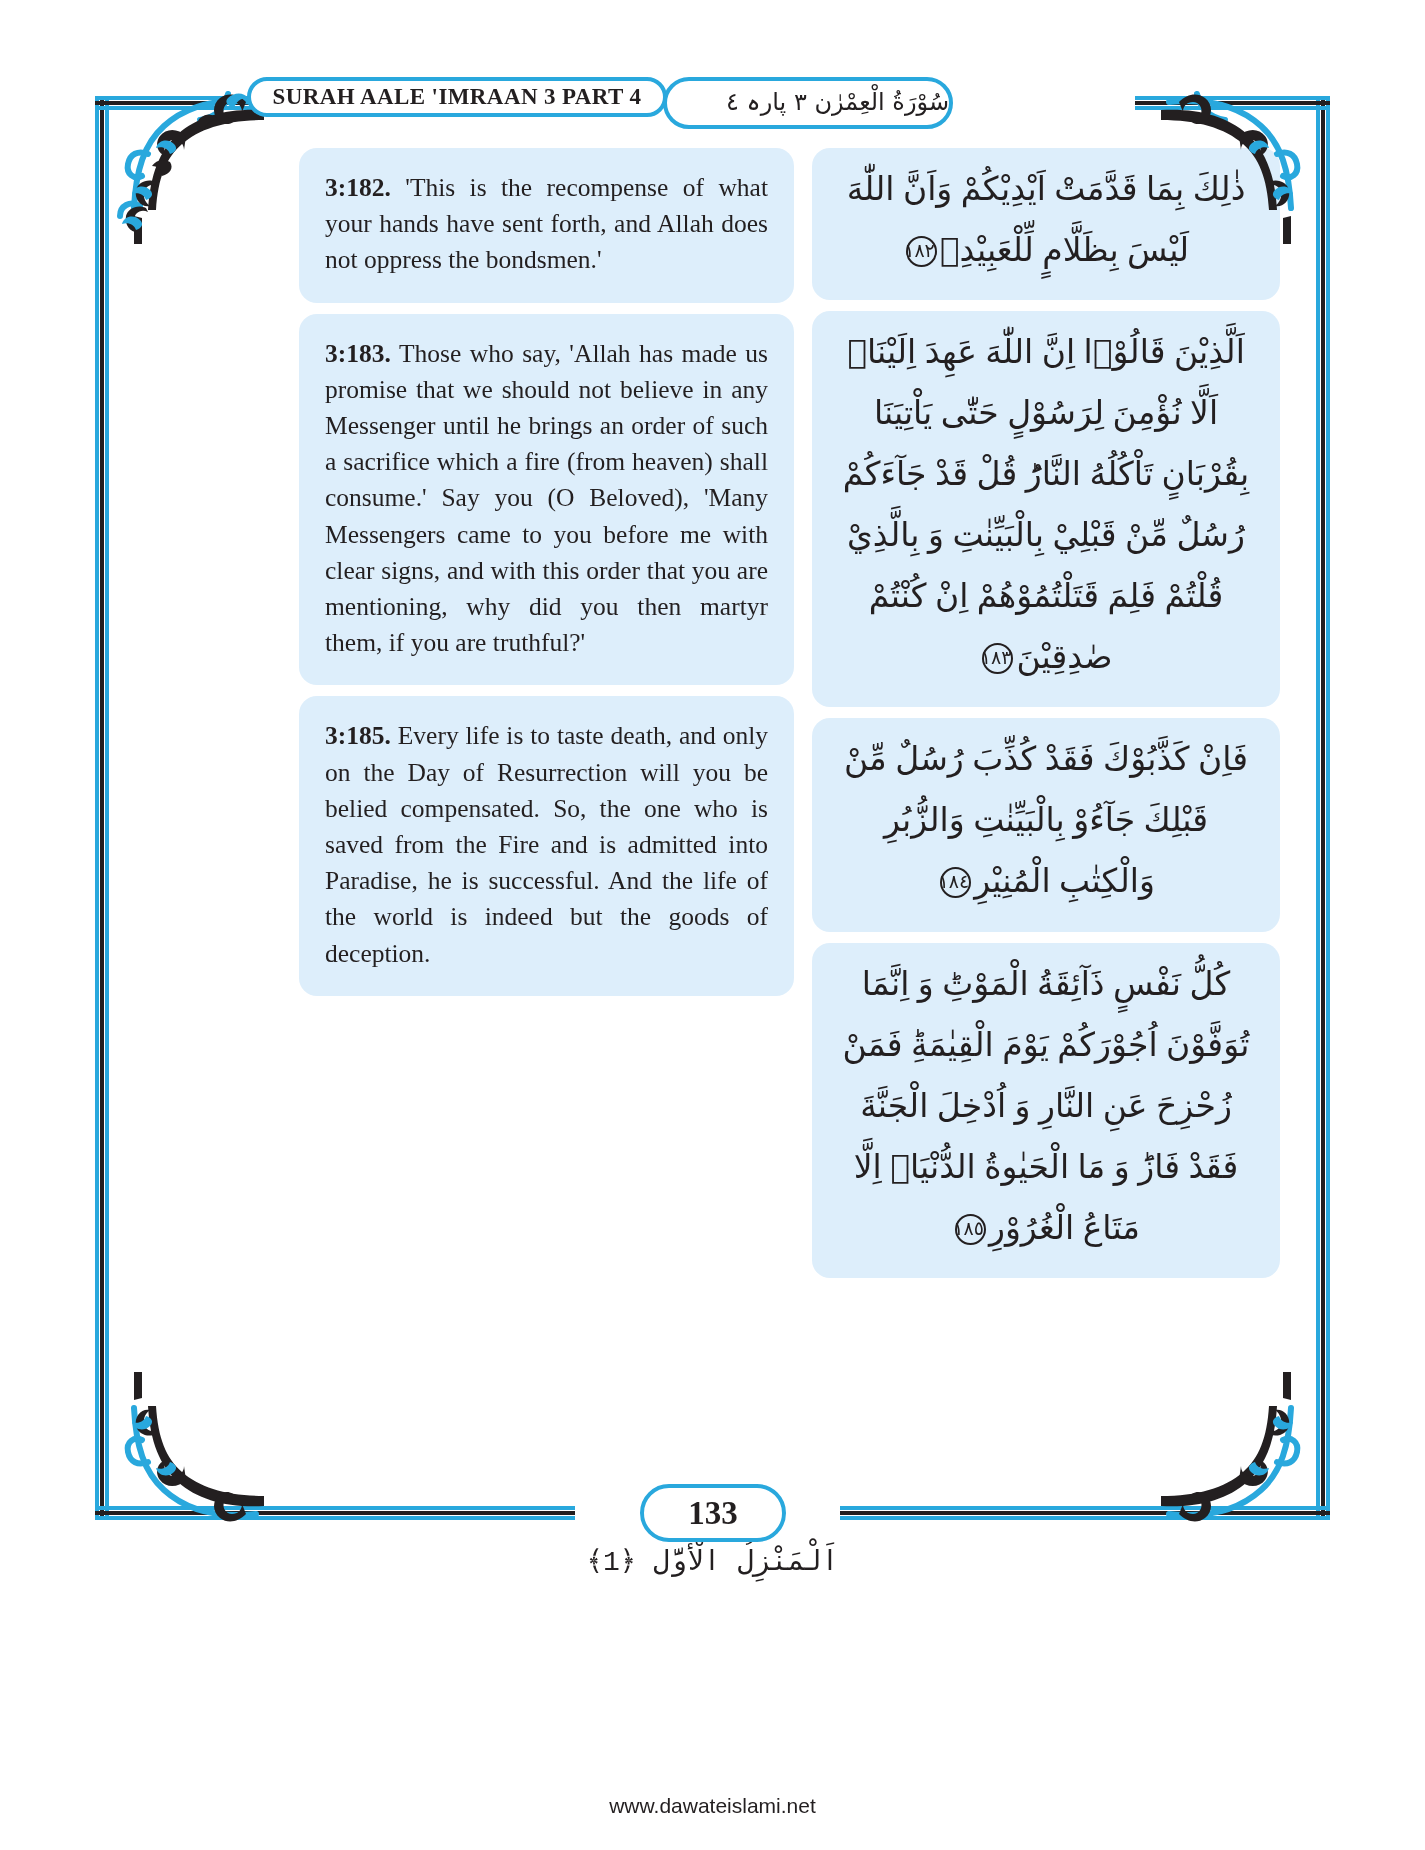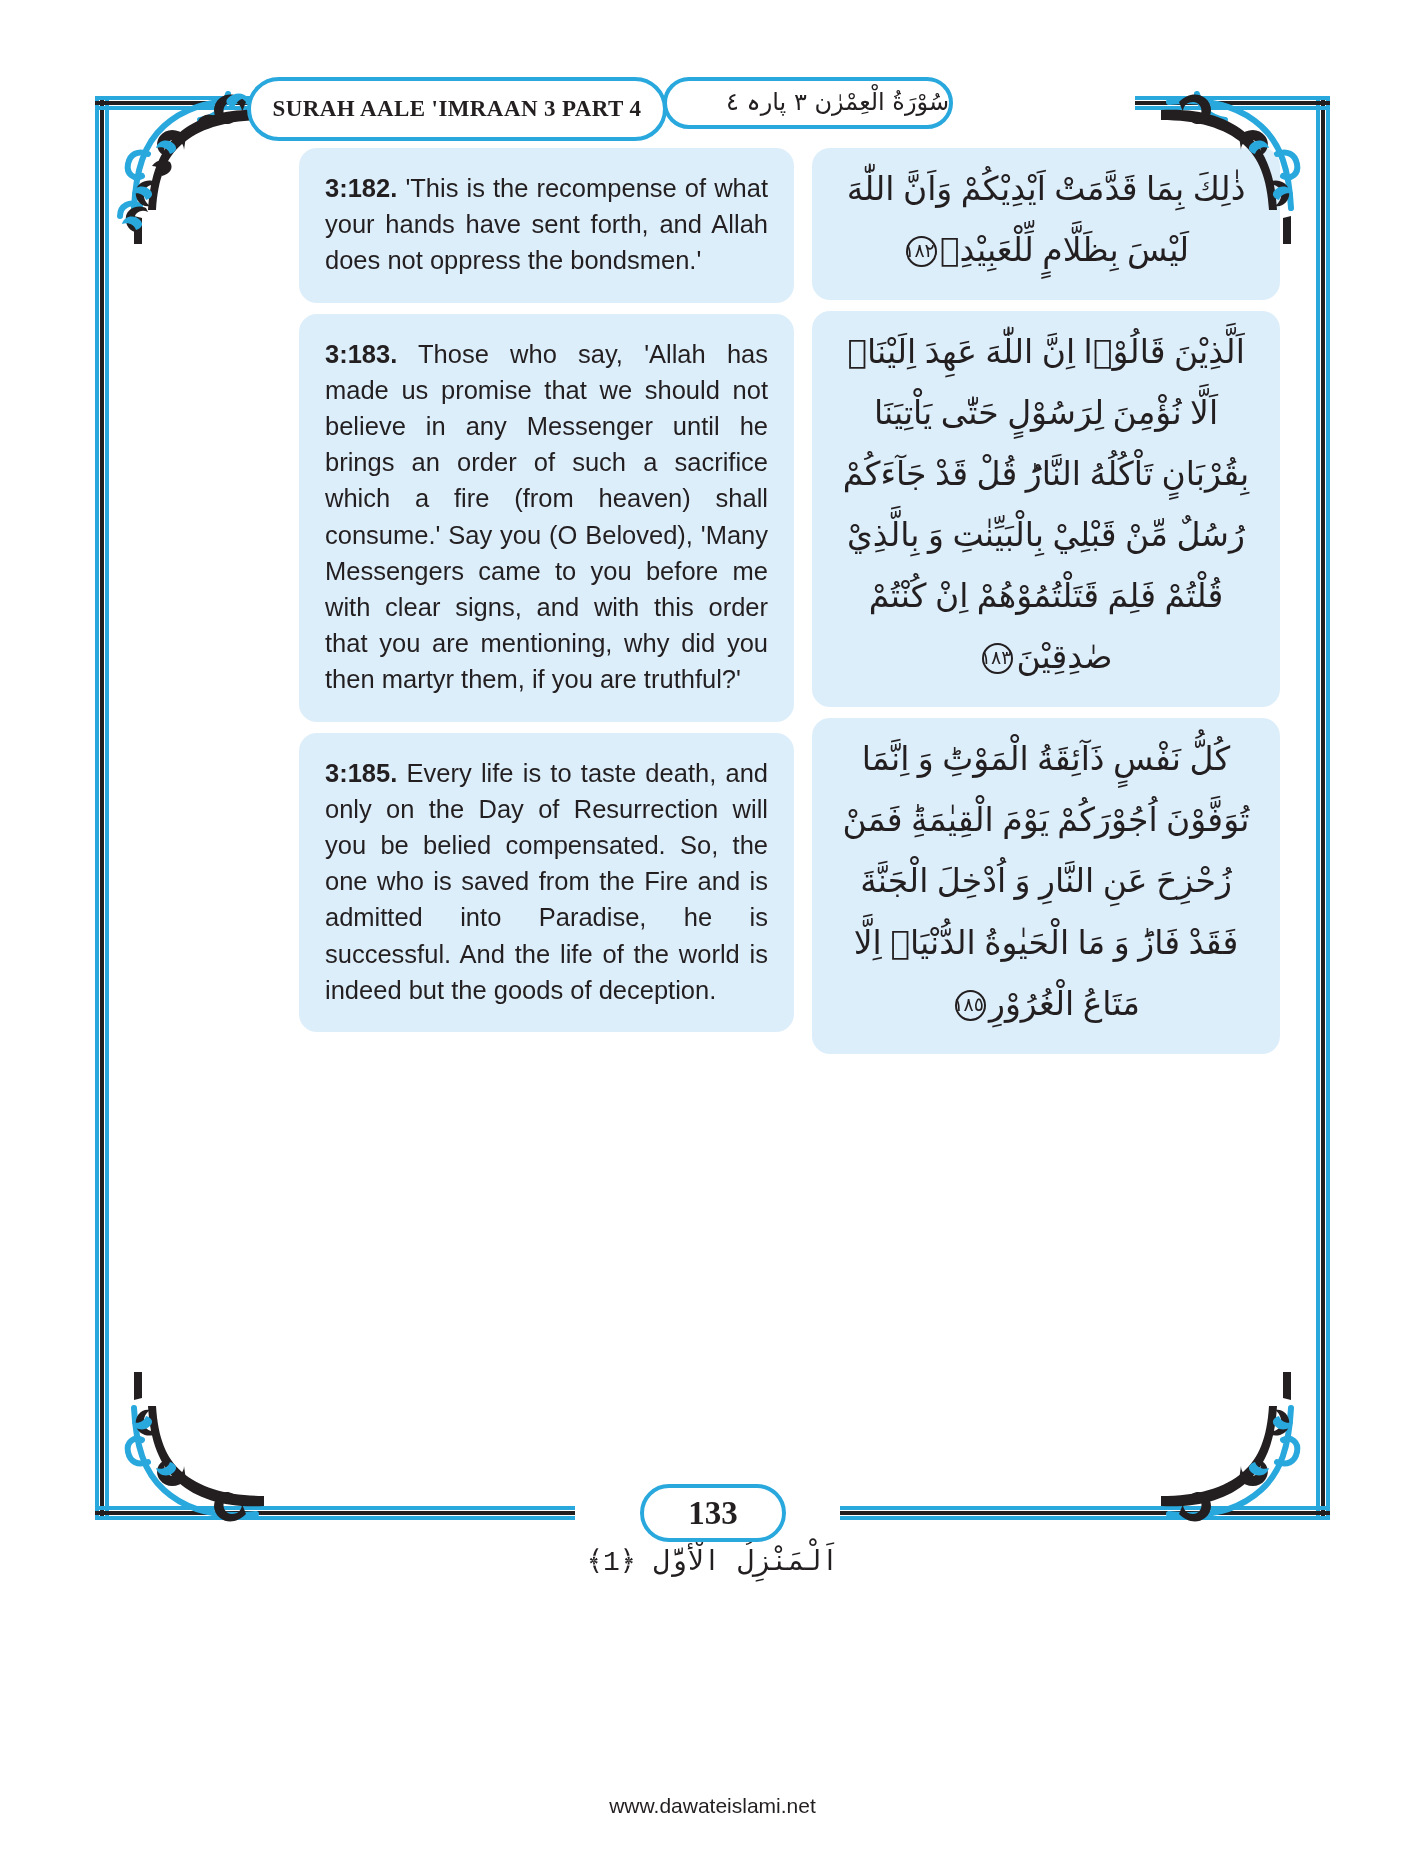--- a/index.html
+++ b/index.html
@@ -99,21 +99,21 @@
     border-radius: 40px;
     display: flex;
     align-items: center;
     justify-content: center;
     z-index: 6;
   }
   #header-en-cap {
     left: 247px;
     top: 77px;
     width: 420px;
-    height: 64px;
+    height: 40px;
   }
   #header-en-cap .t {
     font-family: "Liberation Serif", serif;
     font-weight: bold;
     font-size: 23px;
     letter-spacing: 0.4px;
     color: #231f20;
     white-space: nowrap;
   }
   #header-ar-cap {
@@ -184,21 +184,21 @@
 
   .verse-block {
     background: #ddeefb;
     border-radius: 18px;
     box-sizing: border-box;
   }
   .verse-en {
     padding: 22px 26px 24px 26px;
     text-align: justify;
     text-justify: inter-word;
-    font-family: Liberation Sans, sans-serif;
+    font-family: Liberation Serif, serif;
     font-size: 25.5px;
     line-height: 1.42;
     color: #231f20;
     hyphens: none;
   }
   .verse-en .ref {
     font-weight: bold;
   }
   .verse-ar {
     padding: 10px 26px 20px 26px;
@@ -402,20 +402,23 @@
 
   <div id="content">
     <div class="column" id="col-arabic">
       <div class="verse-block verse-ar">
         <span>ذٰلِكَ بِمَا قَدَّمَتْ اَيْدِيْكُمْ وَاَنَّ اللّٰهَ لَيْسَ بِظَلَّامٍ لِّلْعَبِيْدِۚ</span><span class="endmark">١٨٢</span>
       </div>
       <div class="verse-block verse-ar">
         <span>اَلَّذِيْنَ قَالُوْۤا اِنَّ اللّٰهَ عَهِدَ اِلَيْنَاۤ اَلَّا نُؤْمِنَ لِرَسُوْلٍ حَتّٰى يَاْتِيَنَا بِقُرْبَانٍ تَاْكُلُهُ النَّارُؕ قُلْ قَدْ جَآءَكُمْ رُسُلٌ مِّنْ قَبْلِيْ بِالْبَيِّنٰتِ وَ بِالَّذِيْ قُلْتُمْ فَلِمَ قَتَلْتُمُوْهُمْ اِنْ كُنْتُمْ صٰدِقِيْنَ</span><span class="endmark">١٨٣</span>
       </div>
       <div class="verse-block verse-ar">
+        <span>فَاِنْ كَذَّبُوْكَ فَقَدْ كُذِّبَ رُسُلٌ مِّنْ قَبْلِكَ جَآءُوْ بِالْبَيِّنٰتِ وَالزُّبُرِ وَالْكِتٰبِ الْمُنِيْرِ</span><span class="endmark">١٨٤</span>
+      </div>
+      <div class="verse-block verse-ar">
         <span>كُلُّ نَفْسٍ ذَآئِقَةُ الْمَوْتِؕ وَ اِنَّمَا تُوَفَّوْنَ اُجُوْرَكُمْ يَوْمَ الْقِيٰمَةِؕ فَمَنْ زُحْزِحَ عَنِ النَّارِ وَ اُدْخِلَ الْجَنَّةَ فَقَدْ فَازَؕ وَ مَا الْحَيٰوةُ الدُّنْيَاۤ اِلَّا مَتَاعُ الْغُرُوْرِ</span><span class="endmark">١٨٥</span>
       </div>
     </div>
 
     <div class="column" id="col-english">
       <div class="verse-block verse-en">
         <span class="ref">3:182.</span>
         <span>'This is the recompense of what your hands have sent forth, and Allah does not oppress the bondsmen.'</span>
       </div>
       <div class="verse-block verse-en">

